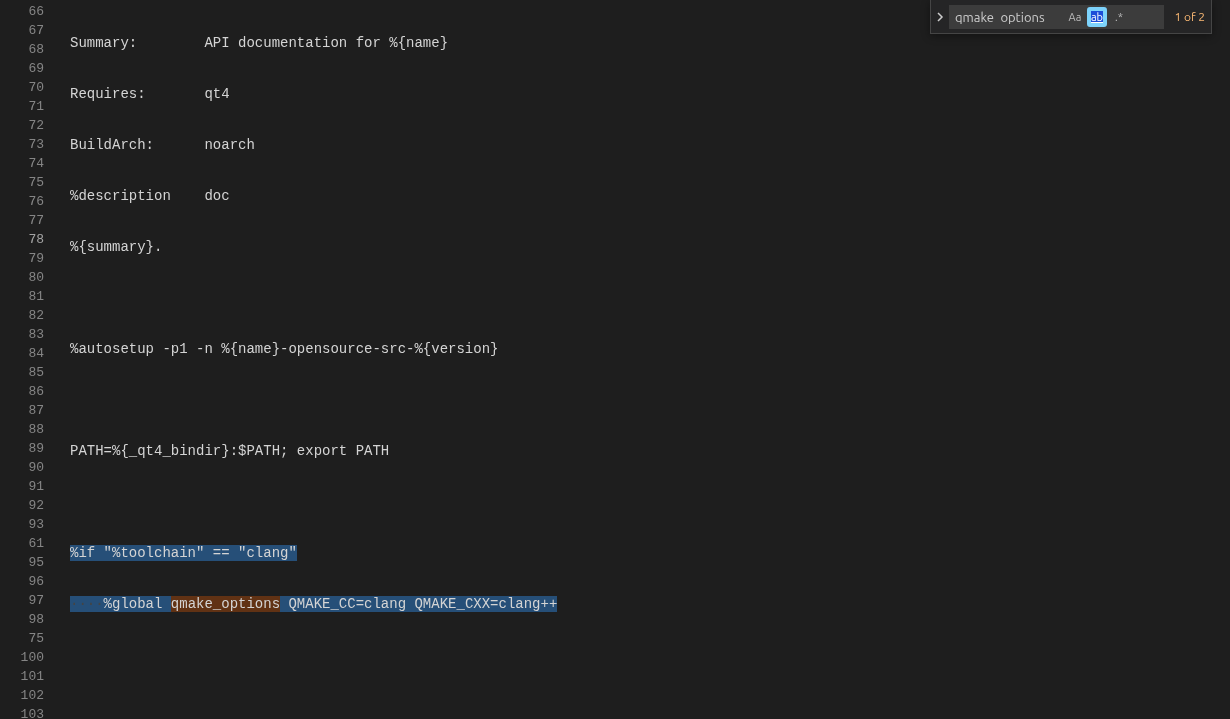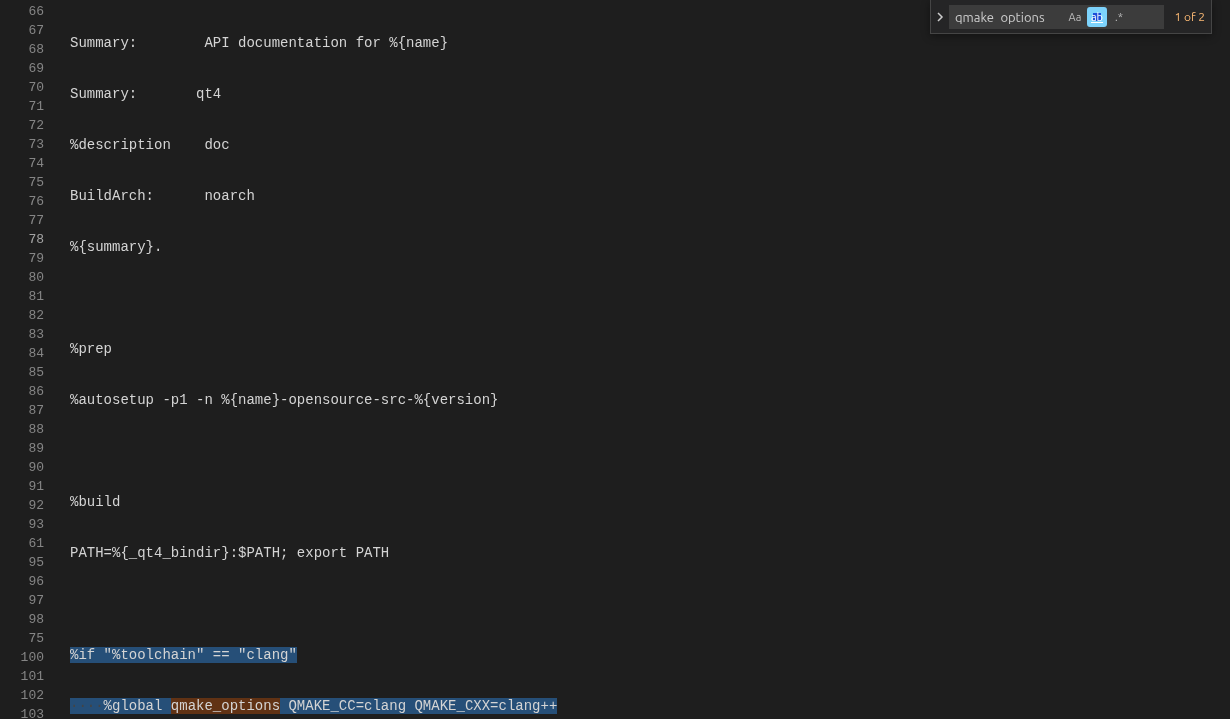--- a/index.html
+++ b/index.html
@@ -117,21 +117,21 @@
     display: flex;
     align-items: center;
     justify-content: center;
     font-size: 11px;
     cursor: pointer;
     border-radius: 3px;
     color: #bbb;
   }
   .find-opt.active {
     background: #1d4ed8;
-    border: 6px solid #7dd3fc;
+    border: 4px solid #7dd3fc;
     color:#fff;
   }
   .find-count {
     padding: 0 6px;
     white-space: nowrap;
     color: #fdba74;
   }
   .scrollbar {
     position: absolute;
     right: 0;
@@ -181,29 +181,27 @@
         <div class="ln">97</div>
         <div class="ln">98</div>
         <div class="ln">75</div>
         <div class="ln">100</div>
         <div class="ln">101</div>
         <div class="ln">102</div>
         <div class="ln">103</div>
       </div>
     <div class="lines">
       <div class="line"><span>Summary:        API documentation for %{name}</span></div>
-      <div class="line"><span>Summary:       qt4</span></div>
+      <div class="line"><span>Requires:       qt4</span></div>
+      <div class="line"><span>BuildArch:      noarch</span></div>
       <div class="line"><span>%description    doc</span></div>
-      <div class="line"><span>BuildArch:      noarch</span></div>
       <div class="line"><span>%{summary}.</span></div>
       <div class="line"><span></span></div>
-      <div class="line"><span>%prep</span></div>
       <div class="line"><span>%autosetup -p1 -n %{name}-opensource-src-%{version}</span></div>
       <div class="line"><span></span></div>
-      <div class="line"><span>%build</span></div>
       <div class="line"><span>PATH=%{_qt4_bindir}:$PATH; export PATH</span></div>
       <div class="line"><span></span></div>
       <div class="line"><span class="sel">%if "%toolchain" == "clang"</span></div>
       <div class="line"><span class="sel"><span class="dots">····</span>%global </span><span class="sel hl">qmake_options</span><span class="sel"> QMAKE_CC=clang QMAKE_CXX=clang++</span></div>
       
       
       
       
       
       

